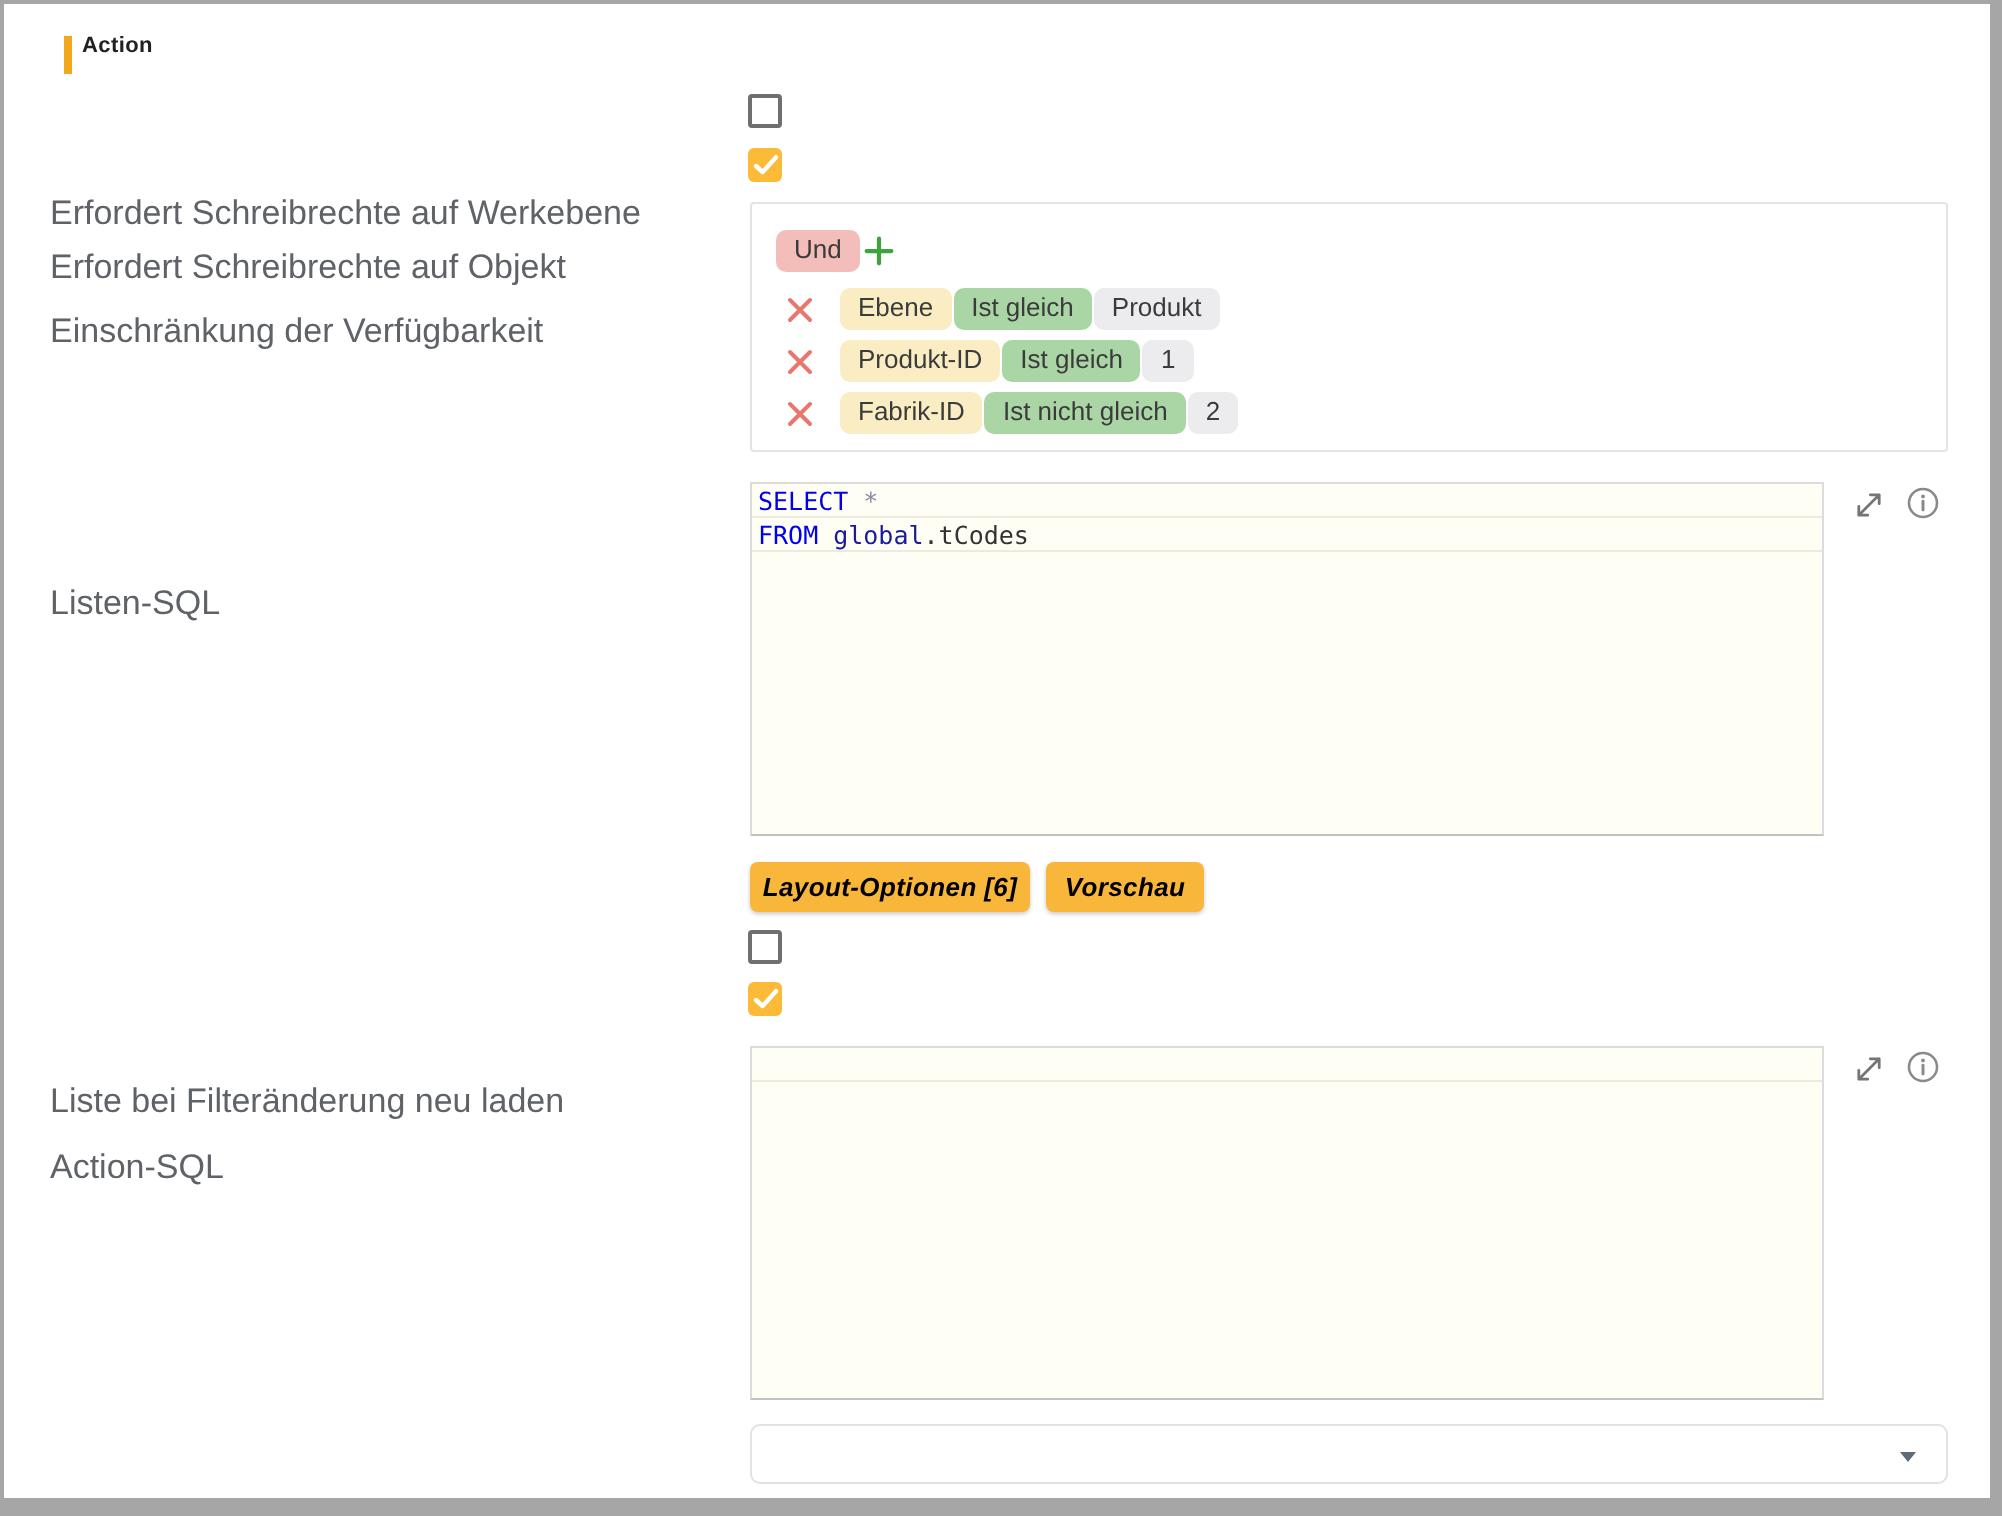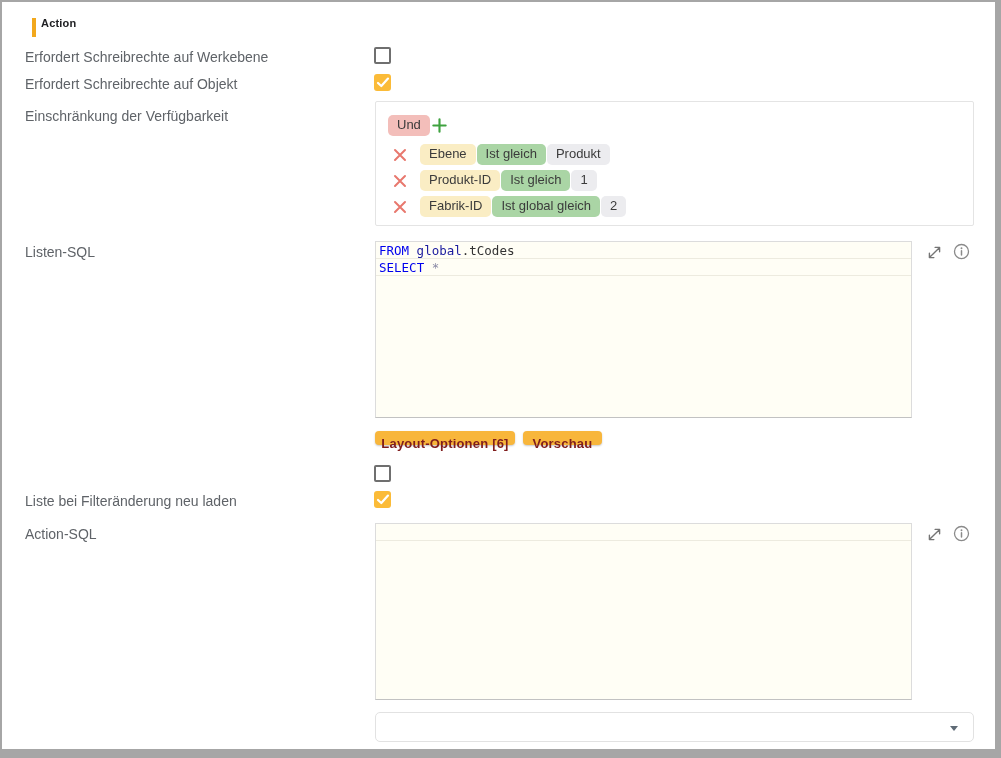--- a/index.html
+++ b/index.html
@@ -15,21 +15,21 @@
     --sql-schema:#1A1A9E;
     --label:#5F6368;
   }
   *{box-sizing:border-box;margin:0;padding:0;}
   body{font-family:"Liberation Sans",sans-serif;background:#fff;}
   .frame{position:relative;width:1001px;height:758px;background:#A6A6A6;overflow:hidden;}
   .content{position:absolute;left:2px;top:2px;right:6px;bottom:9px;background:#ffffff;}
   .abs{position:absolute;}
   .accent-bar{left:30px;top:16px;width:4px;height:19px;background:var(--accent);}
   .page-title{left:39px;top:15px;font-size:11px;font-weight:bold;color:#202124;letter-spacing:.2px;}
-  .field-label{font-size:14px;color:var(--label);left:23px;white-space:nowrap;}
+  .field-label{font-size:17px;color:var(--label);left:23px;white-space:nowrap;margin-top:48px;}
 
   
   .checkbox{left:372px;width:17px;height:17px;border:2px solid #6F6F6F;border-radius:2px;background:#fff;cursor:pointer;}
   .checkbox.checked{border:none;background:var(--checkbox-checked);border-radius:3px;}
   .checkbox svg{display:none;position:absolute;left:1.5px;top:2px;}
   .checkbox.checked svg{display:block;}
 
   
   .filter-box{left:373px;top:99px;width:599px;height:125px;border:1px solid #E4E4E4;border-radius:2px;background:#fff;}
   .chip{display:inline-block;font-size:13px;color:#3B3B3B;border-radius:5px;padding:2px 9px 3px;line-height:16px;white-space:nowrap;cursor:pointer;}
@@ -44,21 +44,21 @@
   .sql-editor{width:537px;height:177px;background:#FFFEF5;border:1px solid #DCDCDC;border-bottom-color:#C2C2C2;cursor:text;}
   .code-line{height:17px;line-height:17px;padding-left:3px;border-bottom:1px solid #EDEBDF;font-family:"DejaVu Sans Mono",monospace;font-size:12.5px;color:#333;white-space:pre;}
   .tok-kw{color:var(--sql-keyword);margin-right:7.5px;}
   .tok-star{color:var(--sql-star);}
   .tok-schema{color:var(--sql-schema);}
   .tok-rest{color:#333;}
 
   .editor-icon{width:17px;height:17px;cursor:pointer;}
 
   
-  .btn{top:429px;height:14px;background:var(--button);border:none;border-radius:4px;color:#7f1d1d;font-family:"Liberation Sans",sans-serif;font-weight:bold;font-size:13px;text-align:center;line-height:25px;box-shadow:0 1px 2px rgba(0,0,0,.22);cursor:pointer;letter-spacing:.2px;}
+  .btn{top:429px;height:25px;background:var(--button);border:none;border-radius:4px;color:#000000;font-family:"Liberation Sans",sans-serif;font-weight:bold;font-size:13px;text-align:center;line-height:25px;box-shadow:0 1px 2px rgba(0,0,0,.22);cursor:pointer;letter-spacing:.2px;font-style:italic;}
 
   
   .dropdown{left:373px;top:710px;width:599px;height:30px;border:1px solid #E2E2E2;border-radius:5px;background:#fff;cursor:pointer;}
   .dropdown .arrow{position:absolute;right:15px;top:13px;width:0;height:0;border-left:4.5px solid transparent;border-right:4.5px solid transparent;border-top:5px solid #5F6B76;}
 </style>
 </head>
 <body>
 
 <div class="frame">
   <div class="content">
@@ -101,29 +101,29 @@
         <span class="chip chip-field">Produkt-ID</span>
         <span class="chip chip-op">Ist gleich</span>
         <span class="chip chip-value">1</span>
       </div>
 
       <div class="cond-row" style="top:94px">
         <svg class="x-btn" viewBox="0 0 16 16">
             <path d="M3 3 L13 13 M13 3 L3 13" stroke="#E8786E" stroke-width="2" stroke-linecap="round"></path>
           </svg>
         <span class="chip chip-field">Fabrik-ID</span>
-        <span class="chip chip-op">Ist global gleich</span>
+        <span class="chip chip-op">Ist nicht gleich</span>
         <span class="chip chip-value">2</span>
       </div>
     </div>
 
     <div class="abs field-label" style="top:242px">Listen-SQL</div>
     <div class="abs sql-editor" style="left:373px;top:239px">
+      <div class="code-line"><span class="tok-kw">SELECT</span><span class="tok-star">*</span></div>
       <div class="code-line"><span class="tok-kw">FROM</span><span class="tok-schema">global</span><span class="tok-rest">.tCodes</span></div>
-      <div class="code-line"><span class="tok-kw">SELECT</span><span class="tok-star">*</span></div>
     </div>
     <svg class="abs editor-icon" style="left:924px;top:242px" viewBox="0 0 16 16">
       <path d="M3.2 12.8 L12.8 3.2 M8.6 3.2 H12.8 V7.4 M3.2 8.6 V12.8 H7.4" fill="none" stroke="#757575" stroke-width="1.3" stroke-linecap="round" stroke-linejoin="round"></path>
     </svg>
     <svg class="abs editor-icon" style="left:951px;top:241px" viewBox="0 0 16 16">
       <circle cx="8" cy="8" r="6.6" fill="none" stroke="#8A8A8A" stroke-width="1.2"></circle>
       <circle cx="8" cy="4.9" r="0.9" fill="#8A8A8A"></circle>
       <path d="M8 7.2 V11.3" stroke="#8A8A8A" stroke-width="1.4" stroke-linecap="round"></path>
     </svg>
 

